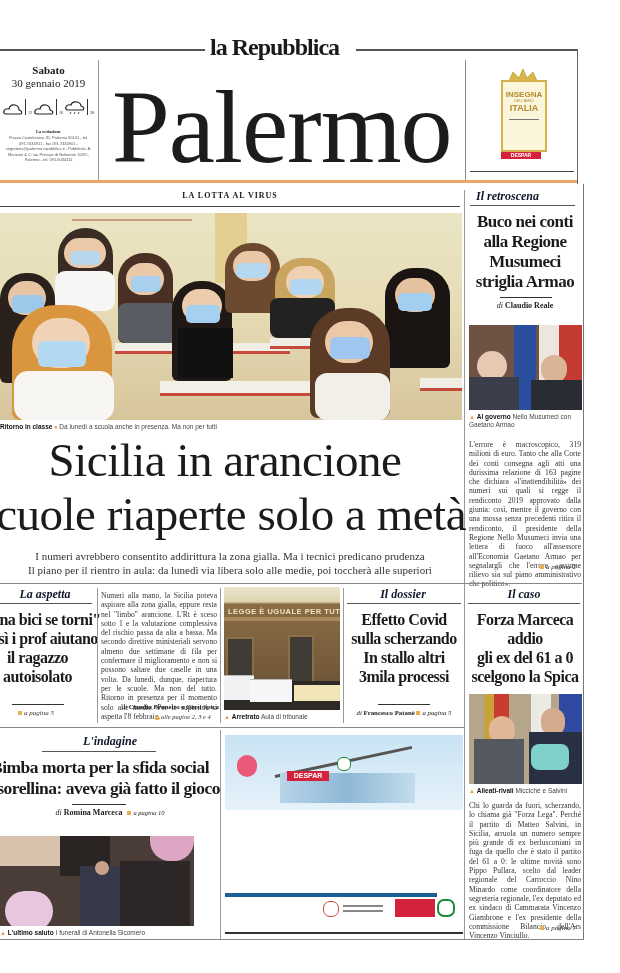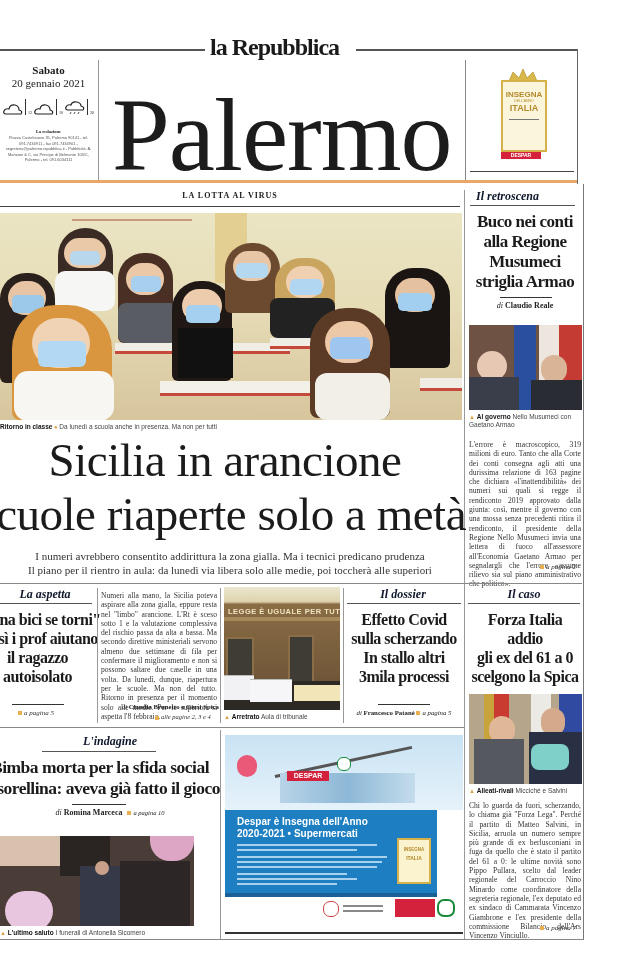--- a/index.html
+++ b/index.html
@@ -23,21 +23,21 @@
 </head>
 <body>
 
 <div class="hr" style="left:0;top:49px;width:205px;height:2px;"></div>
 <div class="abs serif" style="left:210px;top:34px;font-size:24px;font-weight:bold;letter-spacing:-1px;white-space:nowrap;">la Repubblica</div>
 <div class="hr" style="left:356px;top:49px;width:222px;height:2px;"></div>
 <div class="vr" style="left:577px;top:49px;height:135px;"></div>
 
 <div class="abs serif" style="left:0;top:58px;width:97px;height:122px;">
   <div style="text-align:center;font-weight:bold;font-size:11px;margin-top:6px;">Sabato</div>
-  <div style="text-align:center;font-size:11px;margin-top:1px;white-space:nowrap;">20 gennaio 2021</div>
+  <div style="text-align:center;font-size:11px;margin-top:1px;white-space:nowrap;">30 gennaio 2019</div>
   <div style="display:flex;justify-content:space-around;margin-top:10px;padding:0 2px;">
     <div style="display:flex;align-items:flex-end;gap:2px;">
       <svg width="20" height="12" viewBox="0 0 20 12">
           <path d="M3 11 Q0 11 1 8 Q2 5 6 6 Q7 1 12 2 Q16 3 16 7 Q20 8 18 11 Z" fill="none" stroke="#222" stroke-width="1.2"></path>
         </svg>
       <div style="width:1px;height:16px;background:#333;"></div>
       <span style="font-size:4px;">12</span>
     </div>
     <div style="display:flex;align-items:flex-end;gap:2px;">
       <svg width="20" height="12" viewBox="0 0 20 12">
@@ -53,21 +53,21 @@
         </svg>
       <div style="width:1px;height:16px;background:#333;"></div>
       <span style="font-size:4px;">20</span>
     </div>
   </div>
   <div style="text-align:center;font-size:4.5px;font-weight:bold;margin-top:14px;">La redazione</div>
   <div style="text-align:center;font-size:4px;line-height:5.5px;color:#555;margin:1px 4px 0 4px;font-family:'Liberation Sans',sans-serif;">Piazza Castelnuovo 35, Palermo 90141 - tel. 091.7434911 - fax 091.7434901 - segreteria@palermo.repubblica.it - Pubblicità: A. Manzoni &amp; C. via Principe di Belmonte 103/C, Palermo - tel. 091.6034111</div>
 </div>
 <div class="vr" style="left:98px;top:60px;height:120px;background:#999;"></div>
 
-<div class="abs serif" style="left:112px;top:76px;font-size:104px;line-height:118px;letter-spacing:-1px;white-space:nowrap;color:#1c1c1c;">Palermo</div>
+<div class="abs serif" style="left:112px;top:68px;font-size:104px;line-height:118px;letter-spacing:-1px;white-space:nowrap;color:#1c1c1c;">Palermo</div>
 
 <div class="vr" style="left:465px;top:60px;height:120px;background:#888;"></div>
 
 <div class="abs" style="left:495px;top:68px;width:56px;height:92px;">
   <svg width="56" height="14" viewBox="0 0 56 14" style="position:absolute;left:0;top:0;">
     <path d="M14 13 L18 4 L24 10 L28 1 L32 10 L38 4 L42 13 Z" fill="#d8b84a" stroke="#b8922a" stroke-width="0.7"></path>
   </svg>
   <div style="position:absolute;left:6px;top:12px;width:42px;height:68px;border:2px solid #d4b14b;background:#fbf5dc;text-align:center;font-family:'Liberation Sans',sans-serif;">
     <div style="font-size:8px;font-weight:bold;color:#b48a2a;margin-top:8px;">INSEGNA</div>
     <div style="font-size:3.5px;color:#b48a2a;">DELL'ANNO</div>
@@ -222,21 +222,21 @@
   <i>di</i> <b>Francesco Patanè</b>
   <span class="dot"></span><i>a pagina 5</i>
 </div>
 
 <div class="vr" style="left:464px;top:584px;height:355px;background:#999;"></div>
 <div class="vr" style="left:583px;top:184px;height:755px;background:#777;"></div>
 
 <div class="kicker" style="left:468px;top:587px;width:112px;">Il caso</div>
 <div class="hr" style="left:468px;top:603px;width:112px;height:1px;background:#555;"></div>
 <div class="headline" style="left:466px;top:610px;width:118px;font-size:16px;line-height:19px;">
-  <div>Forza Italia</div>
+  <div>Forza Marceca</div>
   <div>addio</div>
   <div style="white-space:nowrap;">gli ex del 61 a 0</div>
   <div style="white-space:nowrap;">scelgono la Spica</div>
 </div>
 <div class="photo" style="left:469px;top:694px;width:113px;height:90px;background:#b5a58a;">
   <div style="position:absolute;left:15px;top:0;width:25px;height:50px;background:#c8a23a;"></div>
   <div style="position:absolute;left:25px;top:0;width:15px;height:50px;background:#c93a30;"></div>
   <div style="position:absolute;left:62px;top:0;width:20px;height:55px;background:#eceae4;"></div>
   <div style="position:absolute;left:90px;top:0;width:23px;height:50px;background:#2f4aa0;"></div>
   <div style="position:absolute;left:20px;top:22px;width:26px;height:28px;border-radius:13px;background:#e0b898;"></div>
@@ -278,36 +278,20 @@
 </div>
 <div class="vr" style="left:220px;top:730px;height:210px;background:#999;"></div>
 
 <div class="abs" style="left:225px;top:735px;width:238px;height:190px;background:#ffffff;overflow:hidden;">
   <div style="position:absolute;left:0;top:0;width:238px;height:75px;background:linear-gradient(180deg,#c9e3f4 0%,#e6f2fa 100%);"></div>
   <div style="position:absolute;left:12px;top:20px;width:20px;height:22px;border-radius:11px;background:#ea5a78;"></div>
   <div style="position:absolute;left:50px;top:40px;width:140px;height:3px;background:#555;transform:rotate(-12deg);transform-origin:left;"></div>
   <div style="position:absolute;left:55px;top:38px;width:135px;height:30px;background:linear-gradient(90deg,#b8d4e8,#8db8d6,#c4dcec);"></div>
   <div style="position:absolute;left:62px;top:36px;width:42px;height:10px;background:#d4223c;color:#fff;font-size:7px;font-weight:bold;font-family:'Liberation Sans',sans-serif;text-align:center;line-height:10px;">DESPAR</div>
   <div style="position:absolute;left:112px;top:22px;width:12px;height:12px;border-radius:6px;border:1px solid #1a8a3a;background:#fff;"></div>
-  <div style="position:absolute;left:0;top:75px;width:212px;height:83px;background:#1d7fc1;">
-    <div style="position:absolute;left:12px;top:6px;font-family:'Liberation Sans',sans-serif;font-weight:bold;font-size:10px;color:#fff;white-space:nowrap;">Despar è Insegna dell'Anno</div>
-    <div style="position:absolute;left:12px;top:18px;font-family:'Liberation Sans',sans-serif;font-weight:bold;font-size:10px;color:#fff;white-space:nowrap;">2020-2021 • Supermercati</div>
-    <div style="position:absolute;left:12px;top:34px;width:140px;height:2px;background:#a9d0ec;"></div>
-    <div style="position:absolute;left:12px;top:39px;width:120px;height:2px;background:#a9d0ec;"></div>
-    <div style="position:absolute;left:12px;top:46px;width:150px;height:2px;background:#a9d0ec;"></div>
-    <div style="position:absolute;left:12px;top:51px;width:145px;height:2px;background:#a9d0ec;"></div>
-    <div style="position:absolute;left:12px;top:56px;width:140px;height:2px;background:#a9d0ec;"></div>
-    <div style="position:absolute;left:12px;top:63px;width:110px;height:2px;background:#a9d0ec;"></div>
-    <div style="position:absolute;left:12px;top:68px;width:120px;height:2px;background:#a9d0ec;"></div>
-    <div style="position:absolute;left:12px;top:73px;width:100px;height:2px;background:#a9d0ec;"></div>
-    <div style="position:absolute;left:172px;top:28px;width:30px;height:42px;background:#fbf3d0;border:2px solid #d4b14b;text-align:center;font-family:'Liberation Sans',sans-serif;">
-      <div style="font-size:4.5px;color:#b48a2a;margin-top:7px;font-weight:bold;">INSEGNA</div>
-      <div style="font-size:5px;color:#b48a2a;font-weight:bold;margin-top:3px;">ITALIA</div>
-    </div>
-  </div>
   <div style="position:absolute;left:0;top:158px;width:212px;height:4px;background:#1a5f96;"></div>
   <div style="position:absolute;left:98px;top:166px;width:14px;height:14px;border-radius:7px;border:1px solid #c44;"></div>
   <div style="position:absolute;left:118px;top:170px;width:40px;height:2px;background:#888;"></div>
   <div style="position:absolute;left:118px;top:175px;width:40px;height:2px;background:#888;"></div>
   <div style="position:absolute;left:170px;top:164px;width:40px;height:18px;background:#d4223c;"></div>
   <div style="position:absolute;left:212px;top:164px;width:14px;height:14px;border-radius:7px;border:2px solid #1a8a3a;"></div>
 </div>
 <div class="hr" style="left:225px;top:932px;width:238px;height:2px;background:#333;"></div>
 
 <div class="hr" style="left:0;top:939px;width:584px;height:1px;background:#888;"></div>

